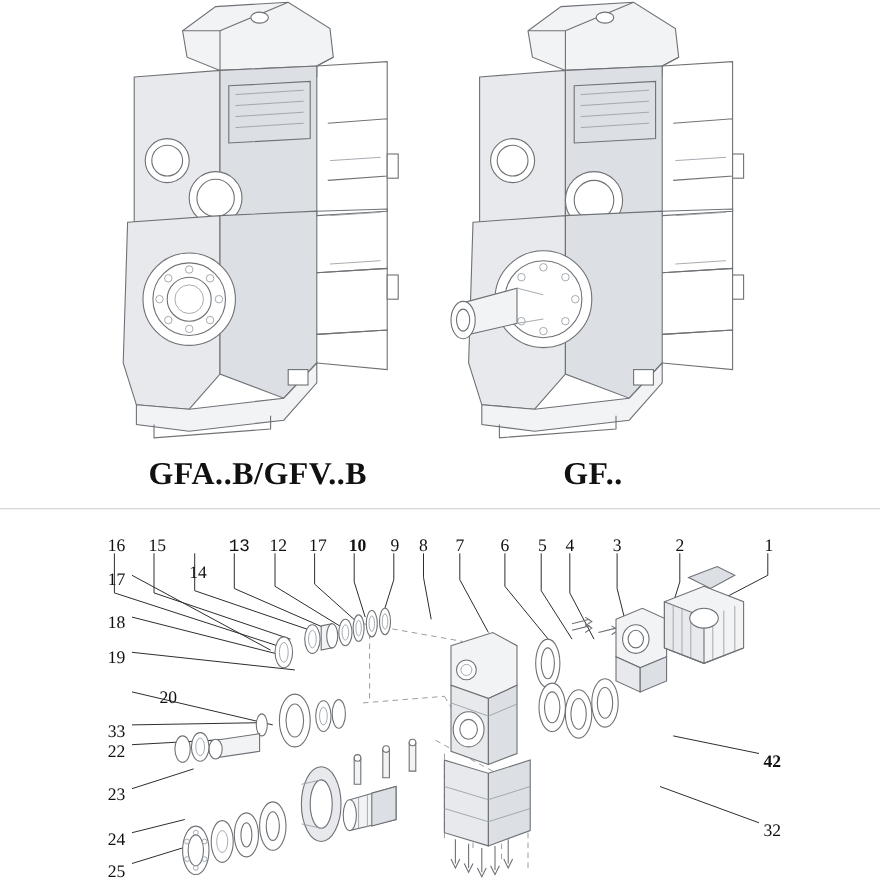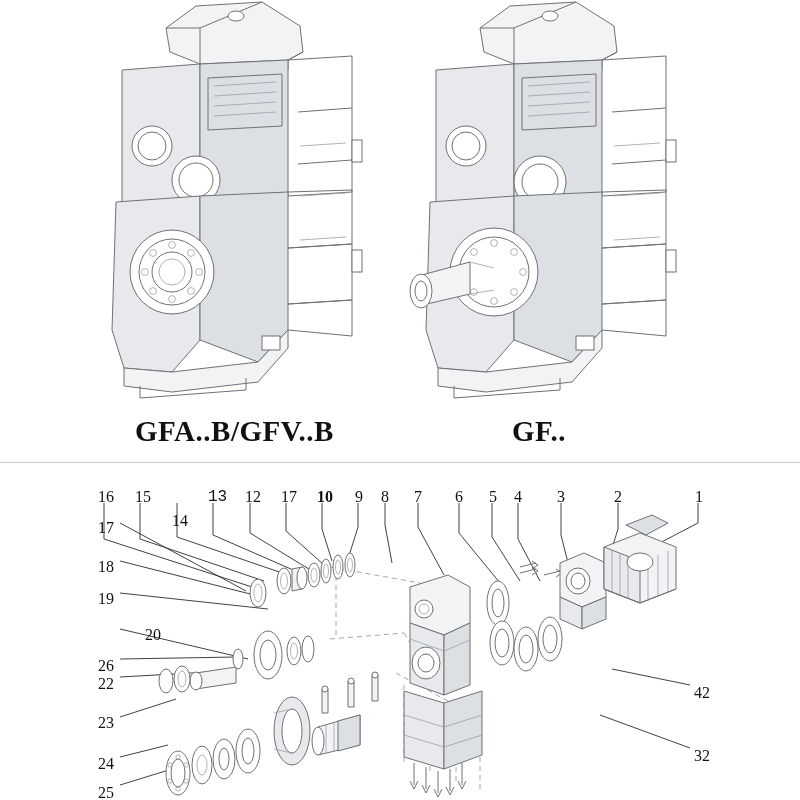--- a/index.html
+++ b/index.html
@@ -415,21 +415,21 @@
       <div class="callout-num" style="left: 455px; top: 488px;">6</div>
       <div class="callout-num" style="left: 489px; top: 488px;">5</div>
       <div class="callout-num" style="left: 514px; top: 488px;">4</div>
       <div class="callout-num" style="left: 557px; top: 488px;">3</div>
       <div class="callout-num" style="left: 614px; top: 488px;">2</div>
       <div class="callout-num" style="left: 695px; top: 488px;">1</div>
       <div class="callout-num" style="left: 98px; top: 519px;">17</div>
       <div class="callout-num" style="left: 98px; top: 558px;">18</div>
       <div class="callout-num" style="left: 98px; top: 590px;">19</div>
       <div class="callout-num" style="left: 113px; top: 626px; margin-left: 32px;">20</div>
-      <div class="callout-num" style="left: 98px; top: 657px;">26</div>
+      <div class="callout-num" style="left: 98px; top: 657px;">33</div>
       <div class="callout-num" style="left: 98px; top: 675px;">22</div>
       <div class="callout-num" style="left: 98px; top: 714px;">23</div>
       <div class="callout-num" style="left: 98px; top: 755px;">24</div>
       <div class="callout-num" style="left: 98px; top: 784px;">25</div>
-      <div class="callout-num" style="left: 694px; top: 684px;">42</div>
+      <div class="callout-num" style="left: 694px; top: 684px; font-weight: bold;">42</div>
       <div class="callout-num" style="left: 694px; top: 747px;">32</div>
     </div>
 </div>
 
 </body></html>

